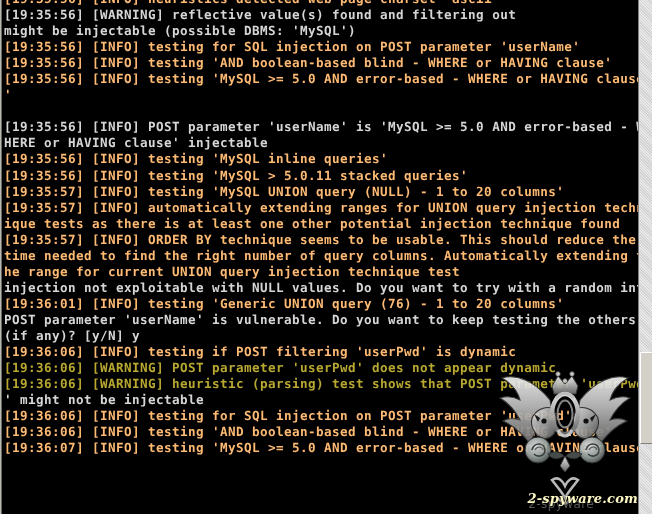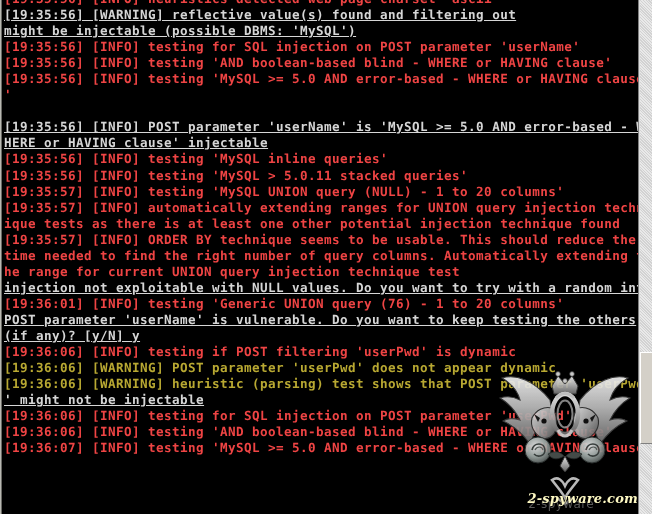--- a/index.html
+++ b/index.html
@@ -82,22 +82,22 @@
   .line {
     height: 16.06px;
     line-height: 16.06px;
     font-size: 12.6px;
     letter-spacing: 0.42px;
     white-space: pre;
     padding-left: 2px;
     font-weight: bold;
     text-rendering: geometricPrecision;
   }
-  .c-green  { color: #ef4444; }
-  .c-white  { color: #d6d6d6; text-decoration: underline; }
+  .c-green  { color: #fdba74; }
+  .c-white  { color: #d6d6d6; }
   .c-yellow { color: #b8a832; }
 
   
   #watermark {
     position: absolute;
     right: 12px;
     bottom: 8px;
     width: 150px;
     height: 148px;
     z-index: 5;

